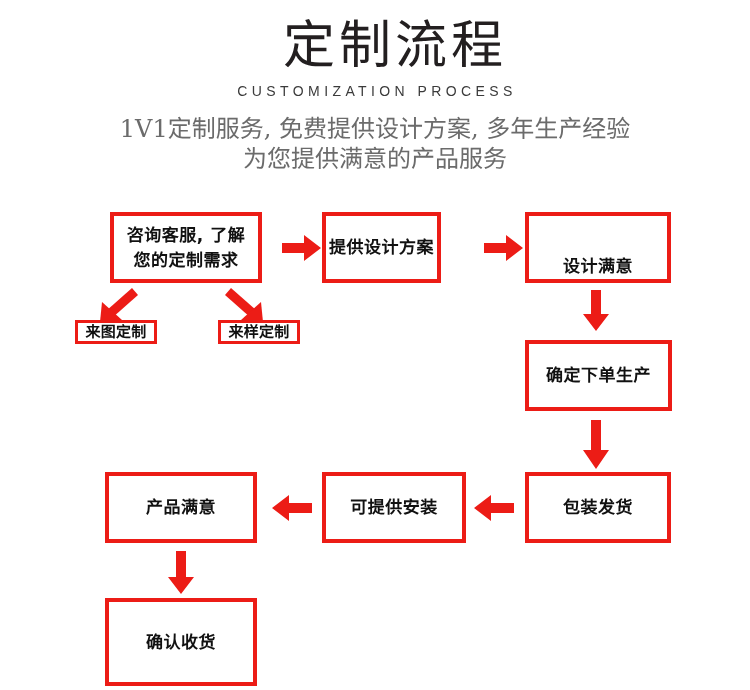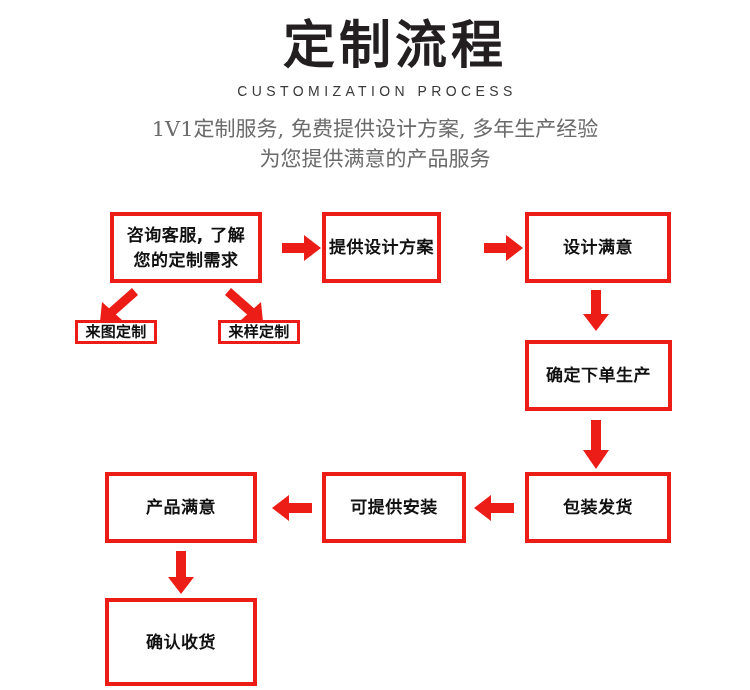--- a/index.html
+++ b/index.html
@@ -25,39 +25,39 @@
     position: absolute;
     left: 0;
     top: 0;
     width: 750px;
     text-align: center;
   }
   .title {
     font-family: "DejaVu Sans", "Liberation Sans", sans-serif;
     font-size: 52px;
     line-height: 62px;
-    font-weight: 700;
+    font-weight: 400;
     color: #231f20;
     letter-spacing: 4px;
     padding-top: 14px;
     white-space: nowrap;
     padding-left: 40px;
   }
   .subtitle {
     font-family: "Liberation Sans", "DejaVu Sans", sans-serif;
     font-size: 14px;
     line-height: 18px;
     color: #3b3b3b;
     letter-spacing: 4.4px;
     padding-top: 6px;
     text-indent: 4px;
   }
   .desc {
     font-family: "DejaVu Serif", "Liberation Serif", serif;
-    font-size: 21px;
+    font-size: 24px;
     line-height: 30px;
     color: #6b6b6b;
     padding-top: 14px;
     white-space: nowrap;
   }
   .desc-line { display: block; }
 
   
   .box {
     position: absolute;
@@ -127,21 +127,21 @@
       <span class="l" data-interactable="false">提供设计方案</span>
     </span>
   </div>
 
   <div class="arrow" style="left:484px; top:232px; width:40px; height:32px;" data-interactable="false">
     <svg width="40" height="32" viewBox="0 0 40 32">
       <path d="M0,11 L22,11 L22,3 L39,16 L22,29 L22,21 L0,21 Z" fill="#ec1c16"></path>
     </svg>
   </div>
 
-  <div class="box" style="left:525px; top:212px; width:146px; height:71px;" data-interactable="true">
+  <div class="box" style="left:525px; top:212px; width:146px; height:71px;align-items:flex-end;" data-interactable="true">
     <span class="txt">
       <span class="l" data-interactable="false">设计满意</span>
     </span>
   </div>
 
   <div class="arrow" style="left:98px; top:288px; width:40px; height:36px;" data-interactable="false">
     <svg width="40" height="36" viewBox="0 0 40 36">
       <g fill="#ec1c16">
         <polygon points="34,0 40,7 14,30 8,23"></polygon>
         <polygon points="2,34 4,14 24,32"></polygon>

